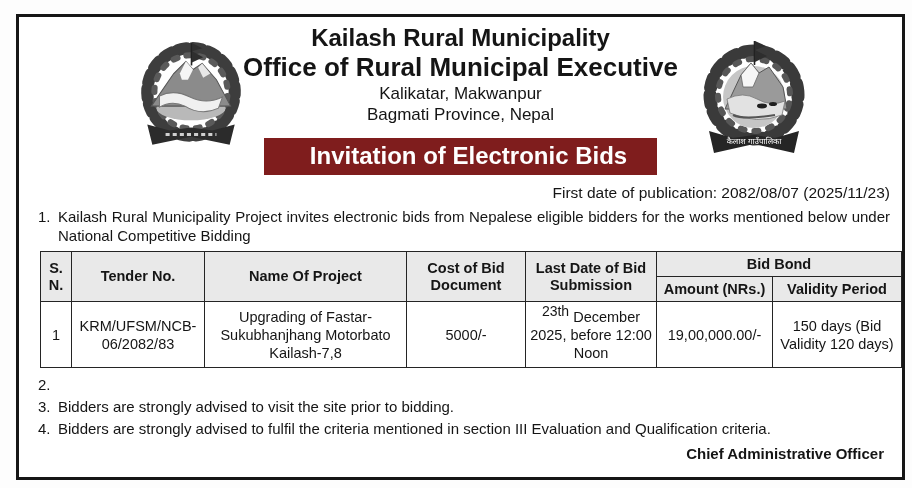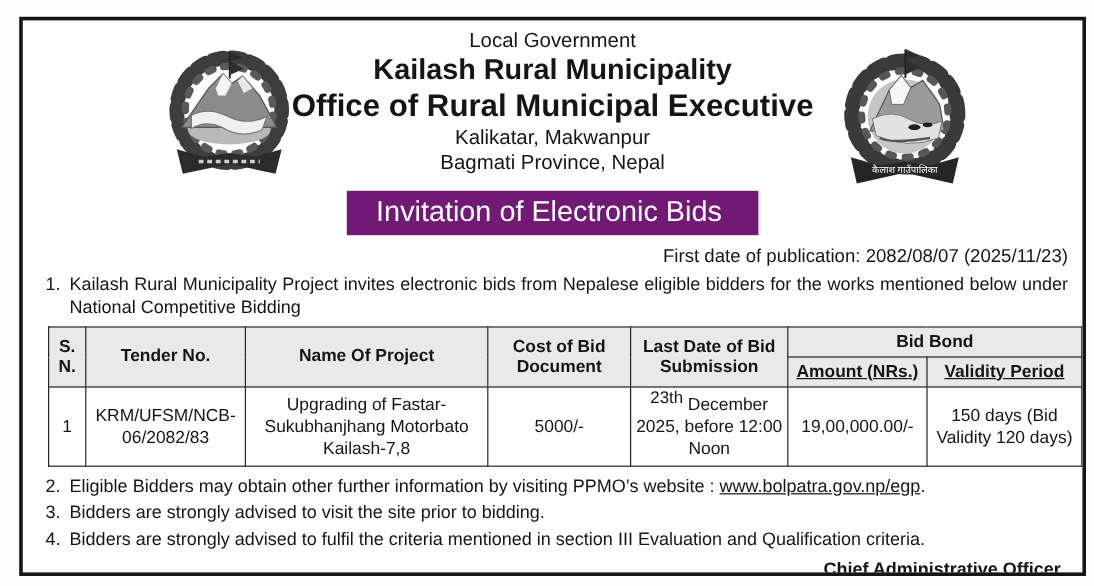--- a/index.html
+++ b/index.html
@@ -23,24 +23,24 @@
   .gov   { font-size: 17px; line-height: 21px; }
   .muni  { font-size: 24px; line-height: 29px; font-weight: bold; }
   .office{ font-size: 26px; line-height: 31px; font-weight: bold; }
   .addr  { font-size: 17px; line-height: 21px; }
   .logo { position: absolute; }
   .logo-left  { left: 104px; top: 16px; width: 112px; height: 120px; }
   .logo-right { left: 668px; top: 12px; width: 110px; height: 130px; }
   .banner-wrap { text-align: center; margin-top: 13px; }
   .banner {
     display: inline-block;
-    background: #701a75; color: #ffffff;
-    font-size: 24px; font-weight: normal;
+    background: #7f1d1d; color: #ffffff;
+    font-size: 24px; font-weight: bold;
     line-height: 28px;
-    padding: 4px 30px 5px 24px;
+    padding: 4px 30px 5px 46px;
   }
   .pubdate { text-align: right; font-size: 15.5px; line-height: 19px; margin-top: 8px; }
   .num-item { display: flex; font-size: 15px; line-height: 19px; margin-top: 5px; }
   .num-item .num { flex: none; width: 27px; padding-left: 7px; }
   .num-item .txt { flex: 1; text-align: justify; }
   .notes .num-item { margin-top: 0; line-height: 20px; padding-top: 2px; }
   .notes { margin-top: 5px; }
   .notes .txt { text-align: left; }
   table {
     border-collapse: collapse;
@@ -50,21 +50,21 @@
     table-layout: fixed;
   }
   th, td {
     border: 1.5px solid #242424;
     text-align: center;
     vertical-align: middle;
     padding: 1px 4px;
   }
   th { background: #e9e9e9; font-weight: bold; line-height: 17px; }
   .hdr-row1 th { height: 25px; }
-  .hdr-row2 th { height: 25px; text-decoration: underline; }
+  .hdr-row2 th { height: 25px; }
   .data-row td { height: 66px; background: #ffffff; line-height: 18px; }
   sup.day { font-size: 14px; vertical-align: super; line-height: 0; }
   a.weblink { color: #151515; text-decoration: underline; cursor: pointer; }
   .signature {
     text-align: right;
     font-size: 15px;
     font-weight: bold;
     margin-top: 5px;
     padding-right: 6px;
     line-height: 20px;
@@ -100,21 +100,20 @@
       <path d="M28 64 q16 -8 30 0 q14 8 28 2 l-3 14 q-25 10 -52 -2 z" fill="#e2e2e2" stroke="#777" stroke-width="0.8"></path>
       <ellipse cx="63" cy="71" rx="5" ry="2.4" fill="#1f1f1f"></ellipse>
       <ellipse cx="74" cy="69" rx="4" ry="2" fill="#1f1f1f"></ellipse>
       <path d="M34 80 q10 5 42 0" fill="none" stroke="#555" stroke-width="2"></path>
       <line x1="55.5" y1="6" x2="55.5" y2="30" stroke="#222" stroke-width="1.6"></line>
       <path d="M56 6 L67 11 L56 15 Z M56 15 L68 21 L56 27 Z" fill="#2e2e2e"></path>
       <path d="M10 96 L34 103 L55 100 L76 103 L100 96 L95 118 L55 109 L15 118 Z" fill="#252525"></path>
       <text x="55" y="109" font-size="8" fill="#ffffff" text-anchor="middle">कैलाश गाउँपालिका</text>
     </svg>
 
-    <div class="gov">Local Government</div>
     <div class="muni">Kailash Rural Municipality</div>
     <div class="office">Office of Rural Municipal Executive</div>
     <div class="addr">Kalikatar, Makwanpur</div>
     <div class="addr">Bagmati Province, Nepal</div>
   </div>
 
   <div class="banner-wrap">
     <div class="banner">Invitation of Electronic Bids</div>
   </div>
 
@@ -161,21 +160,20 @@
         <td><sup class="day">23th</sup><span> December 2025, before 12:00 Noon</span></td>
         <td>19,00,000.00/-</td>
         <td>150 days (Bid Validity 120 days)</td>
       </tr>
     </tbody>
   </table>
 
   <div class="notes">
     <div class="num-item">
       <span class="num">2.</span>
-      <span class="txt"><span>Eligible Bidders may obtain other further information by visiting PPMO’s website : </span><a class="weblink">www.bolpatra.gov.np/egp</a><span>.</span></span>
     </div>
     <div class="num-item">
       <span class="num">3.</span>
       <span class="txt">Bidders are strongly advised to visit the site prior to bidding.</span>
     </div>
     <div class="num-item">
       <span class="num">4.</span>
       <span class="txt">Bidders are strongly advised to fulfil the criteria mentioned in section III Evaluation and Qualification criteria.</span>
     </div>
   </div>

